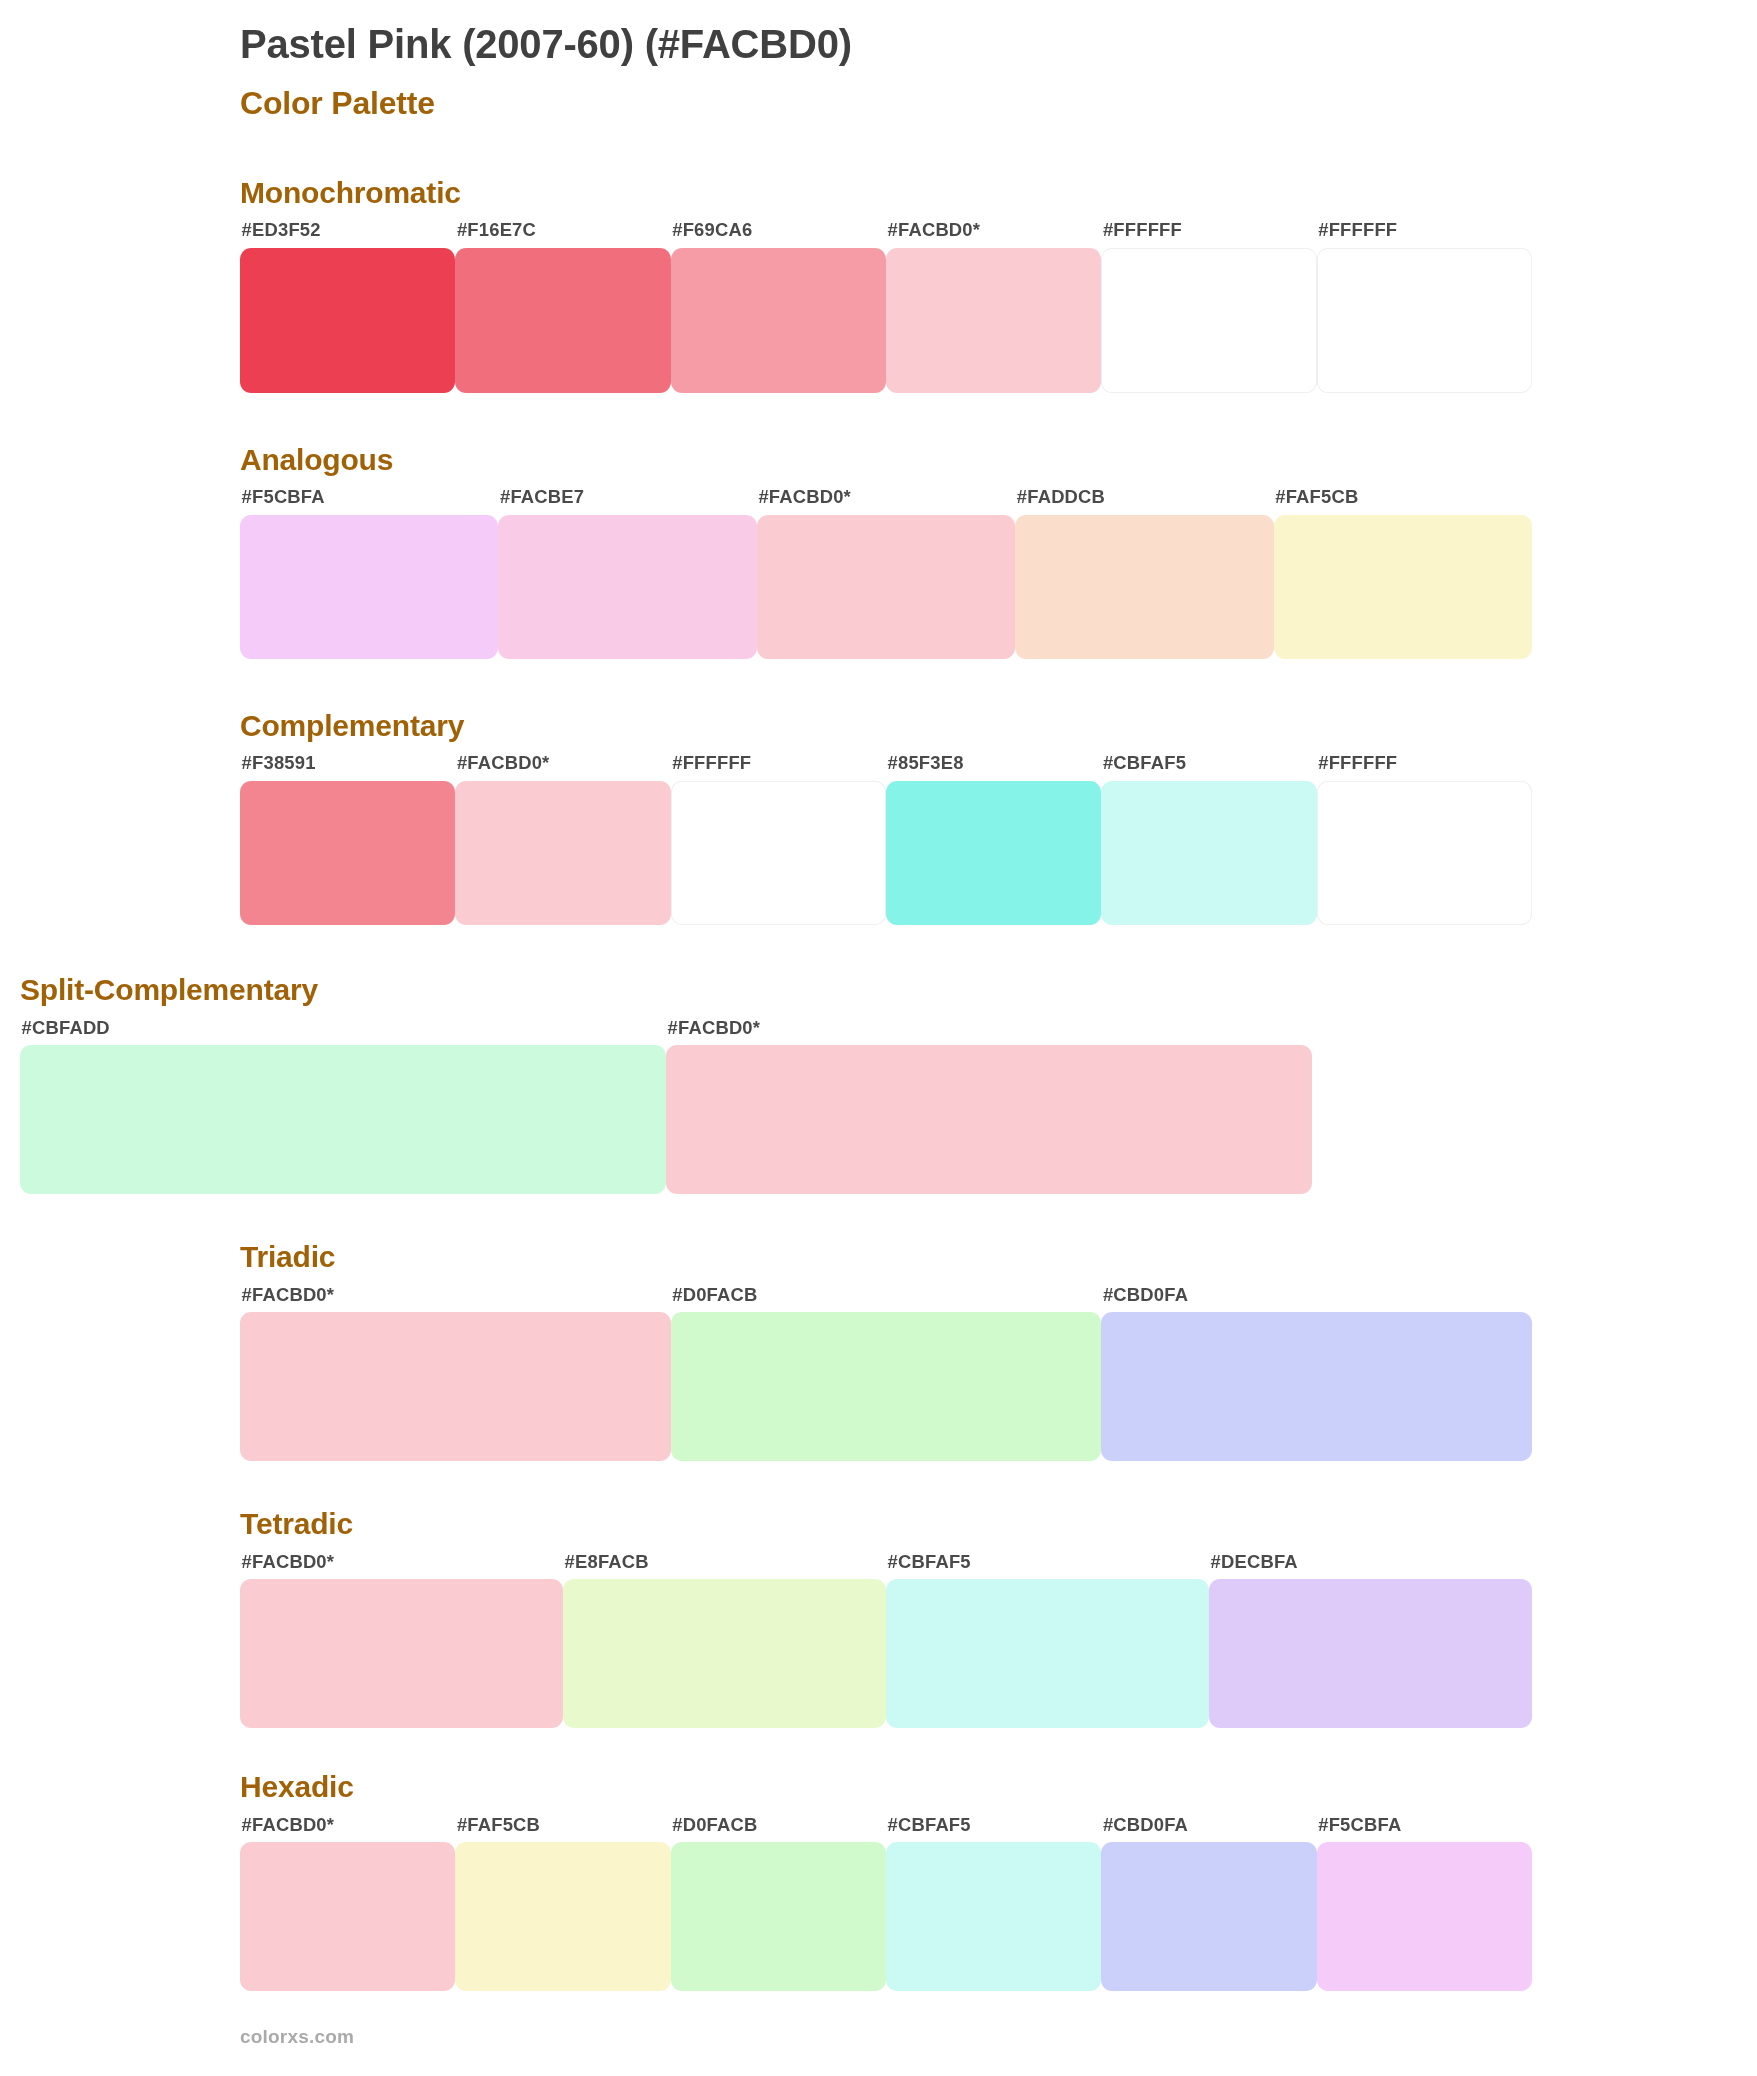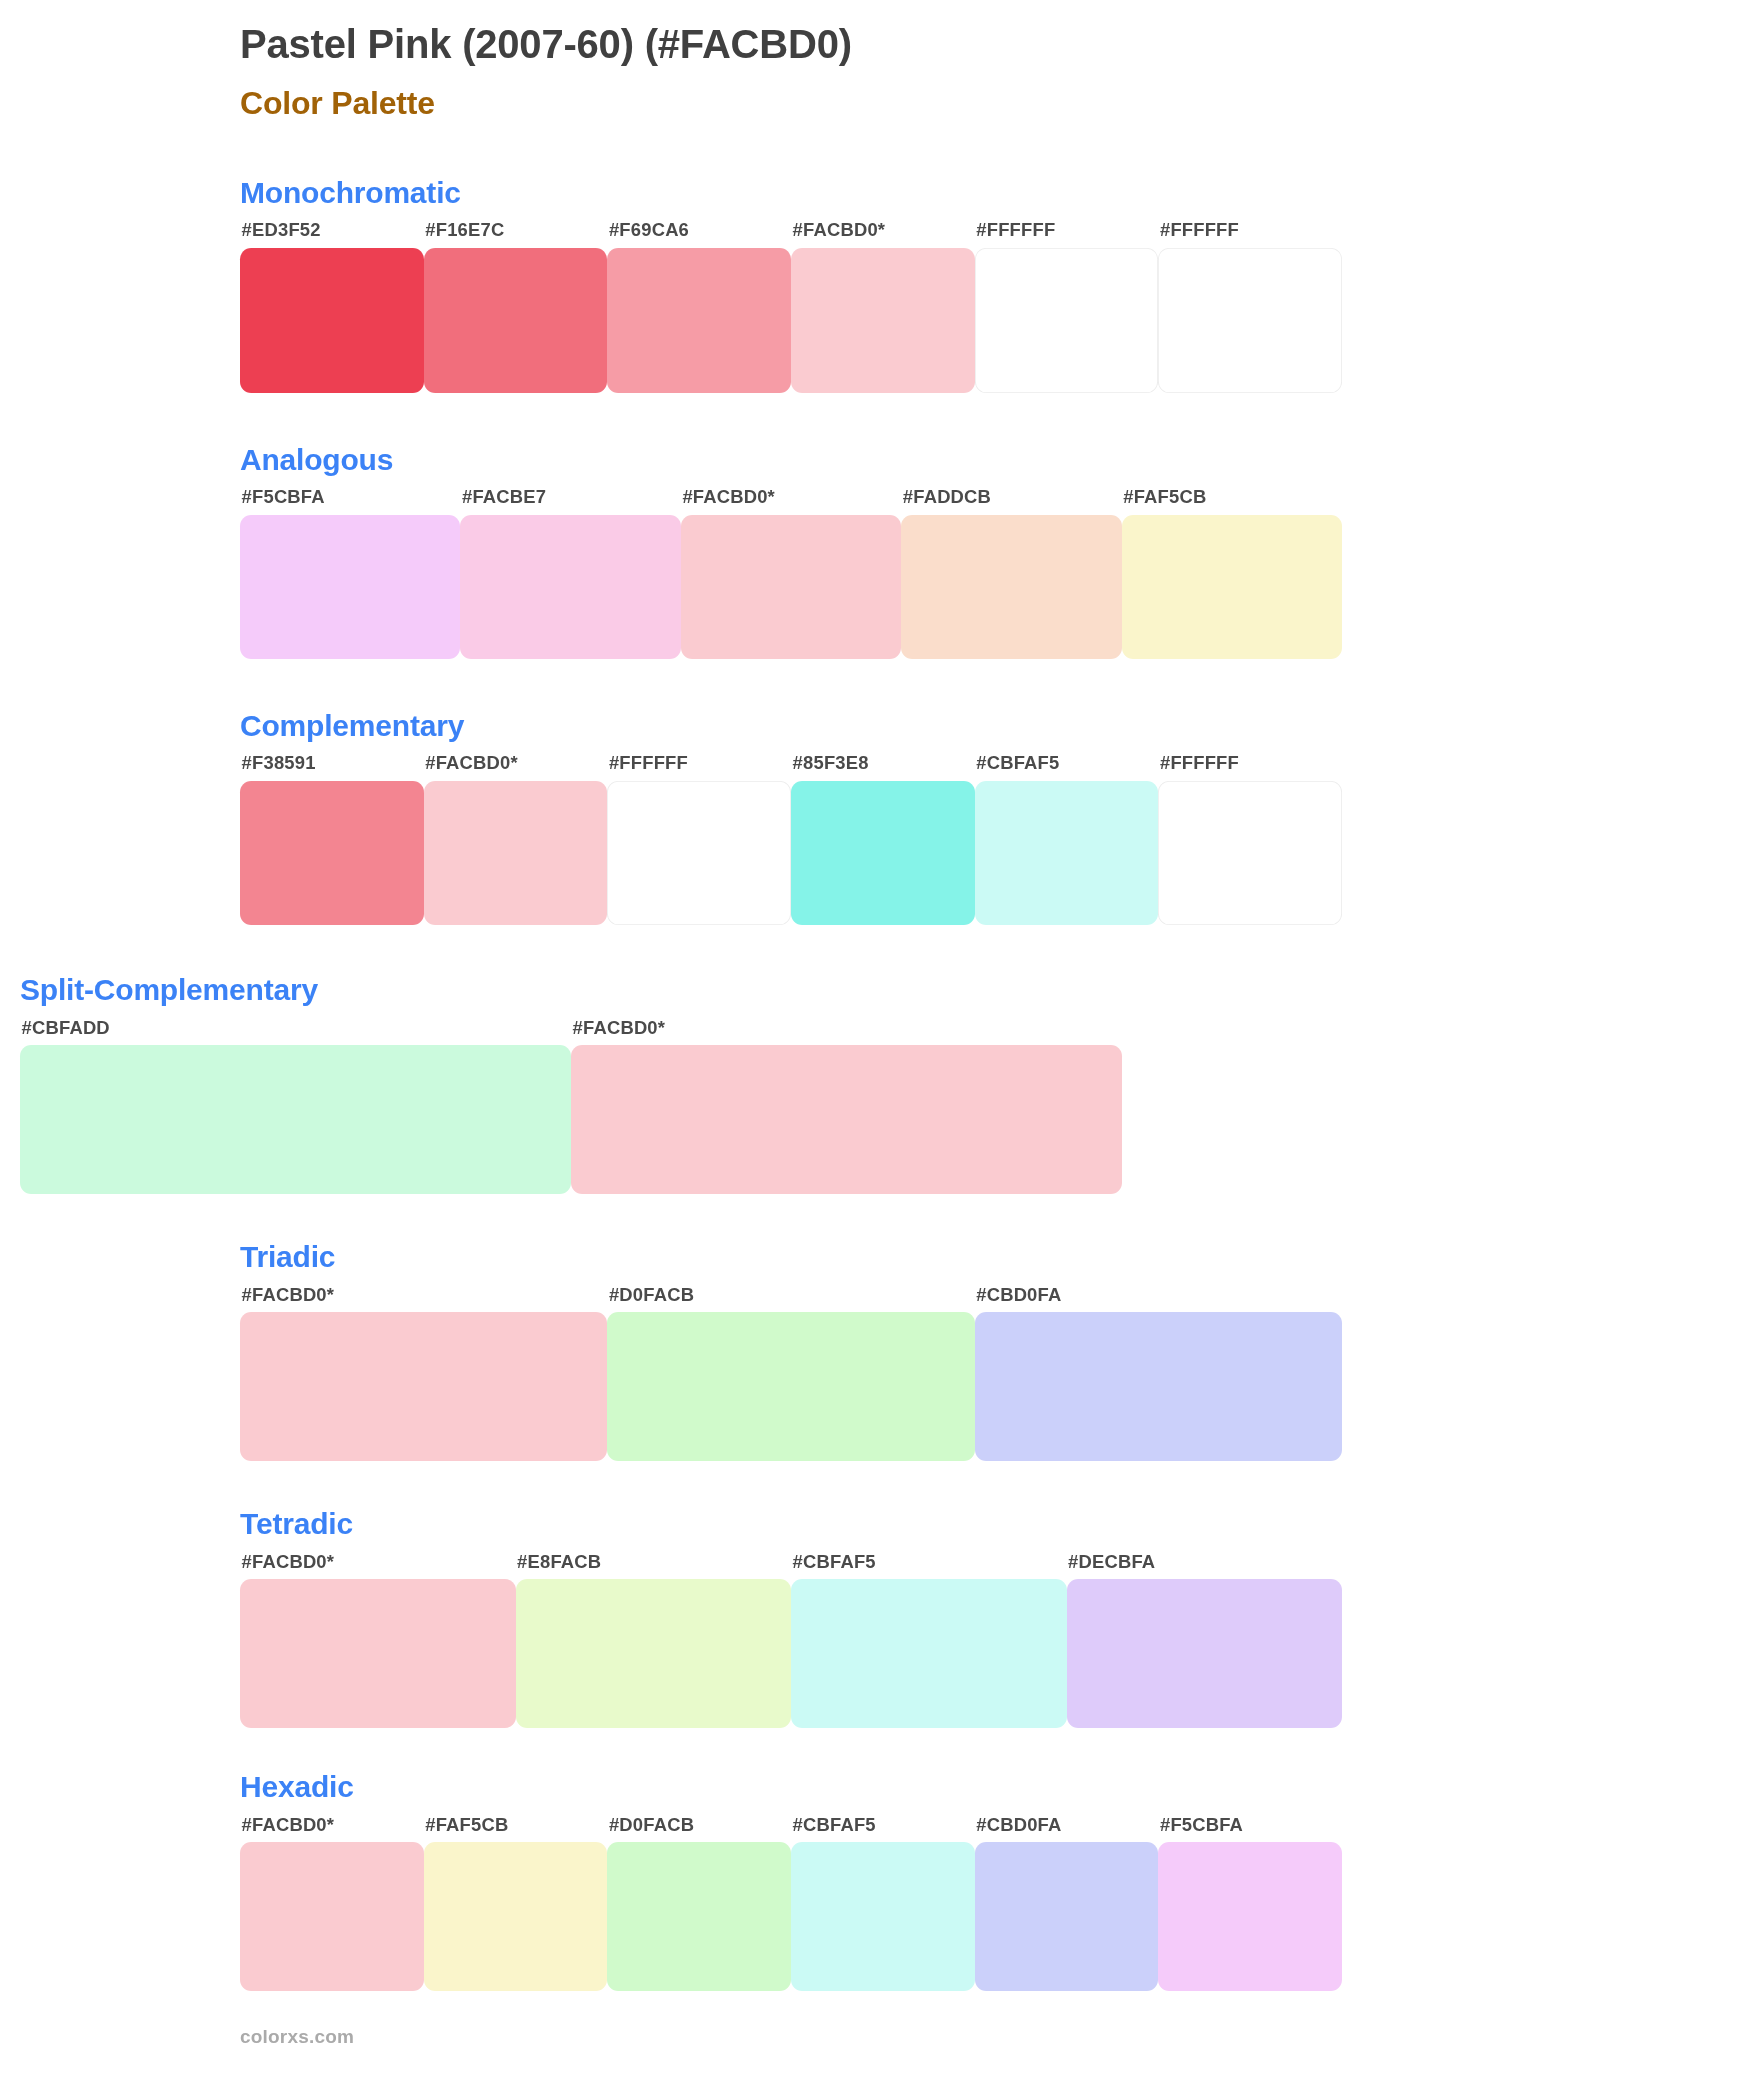--- a/index.html
+++ b/index.html
@@ -48,29 +48,29 @@
   .sections {
     margin-top: 53px;
   }
   .section {
     position: relative;
     padding-left: 240px;
   }
   .section-title {
     font-size: 30px;
     font-weight: bold;
-    color: #3b82f6;
+    color: #a16207;
     letter-spacing: -0.2px;
     margin: 0 0 11.2px 0;
     line-height: 1.15;
   }
   .swatch-row {
     position: relative;
     display: flex;
-    width: 1102px;
+    width: 1292px;
     align-items: flex-start;
   }
   .swatch {
     position: relative;
     display: flex;
     flex-direction: column;
     flex: 1 1 0;
     min-width: 0;
   }
   .swatch-label {

